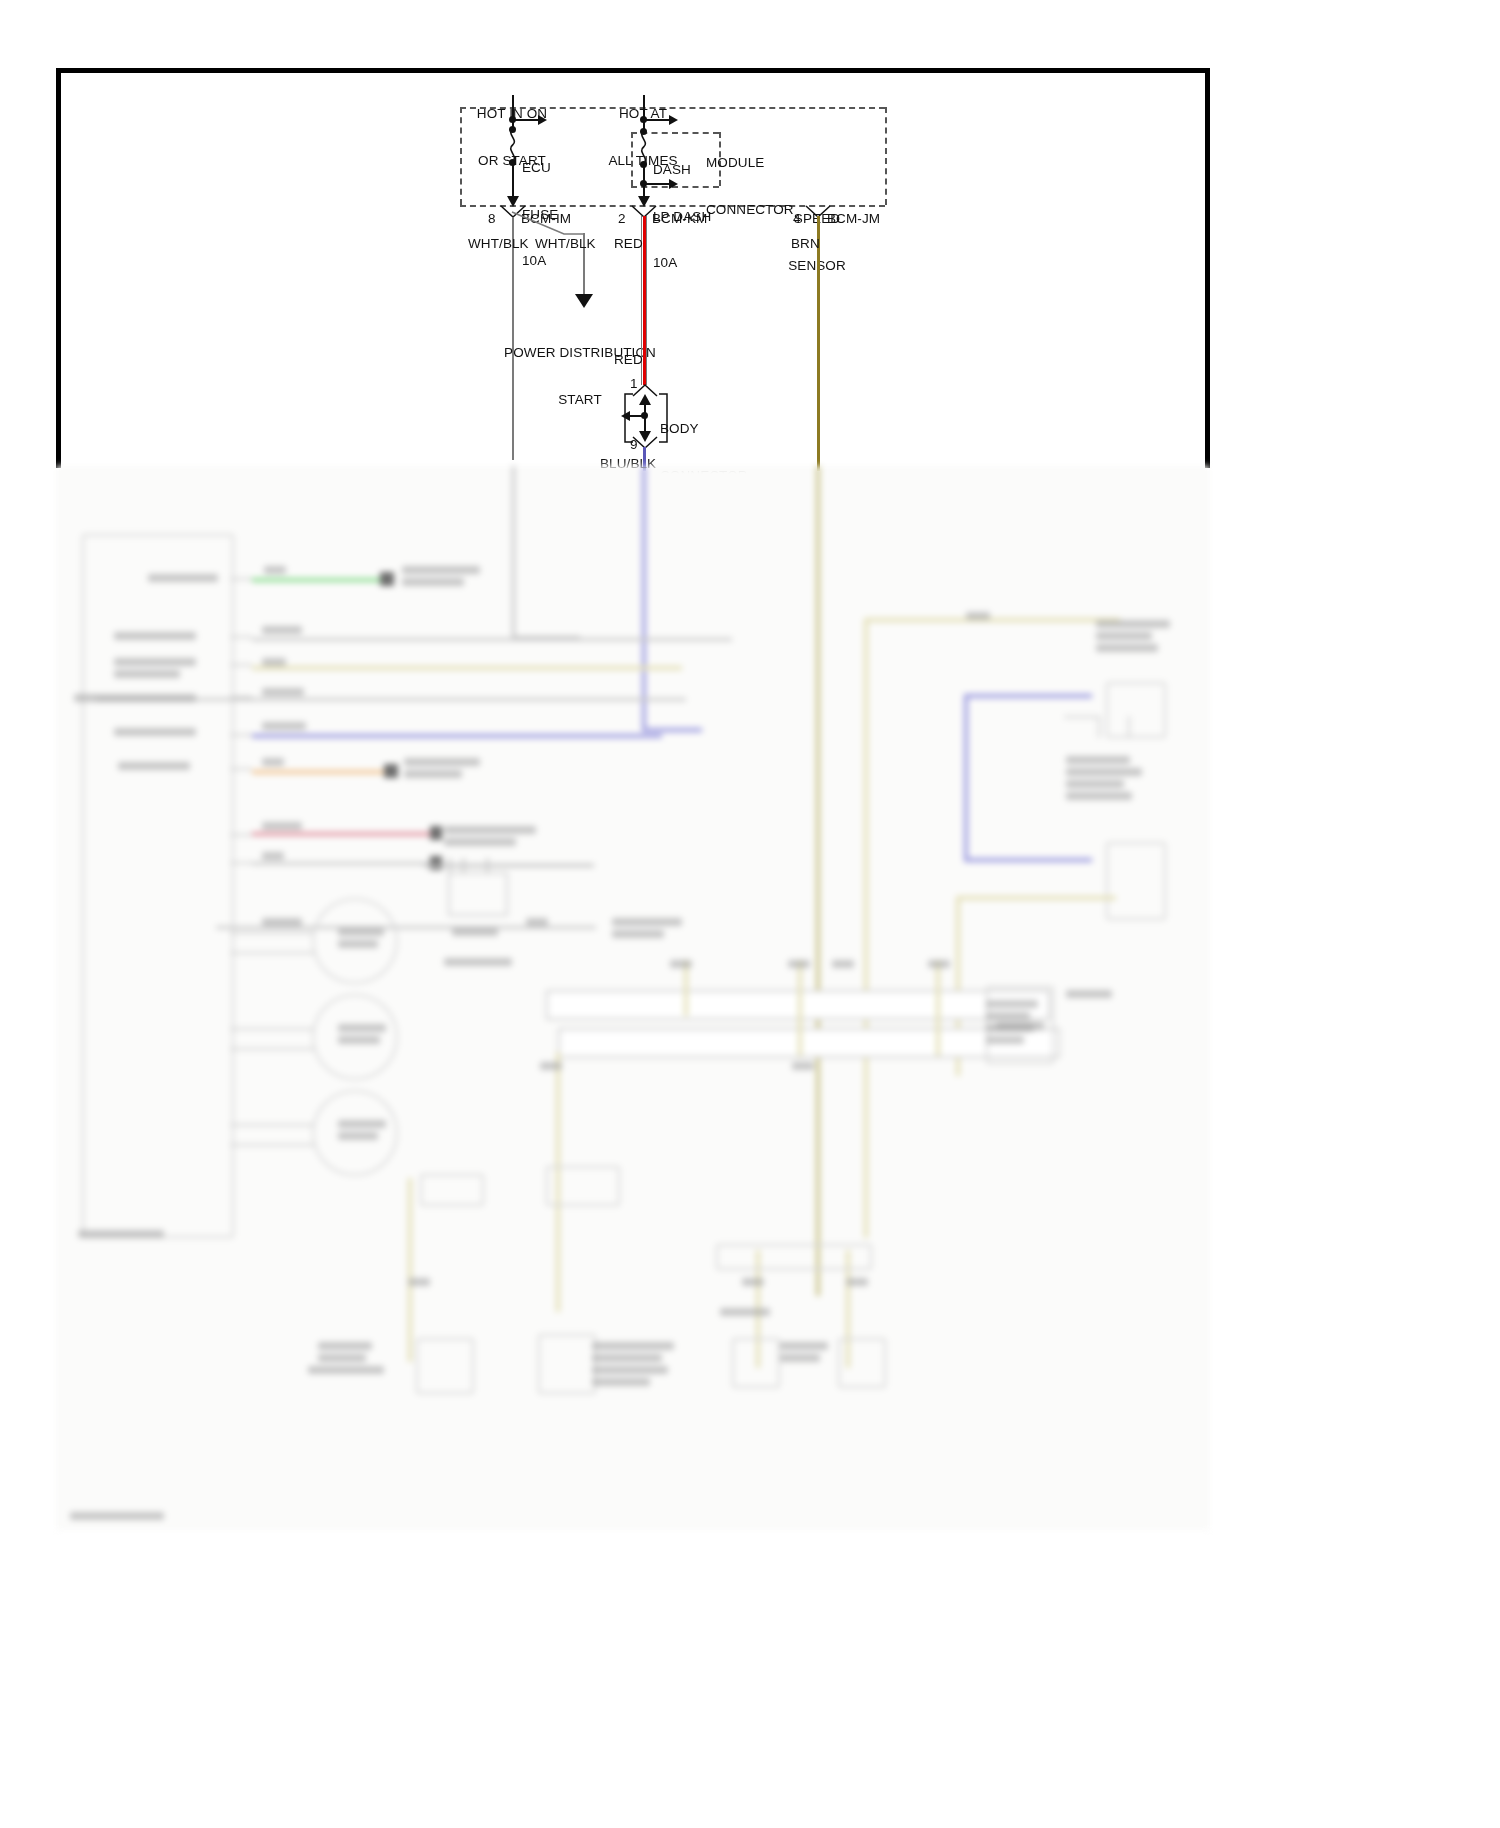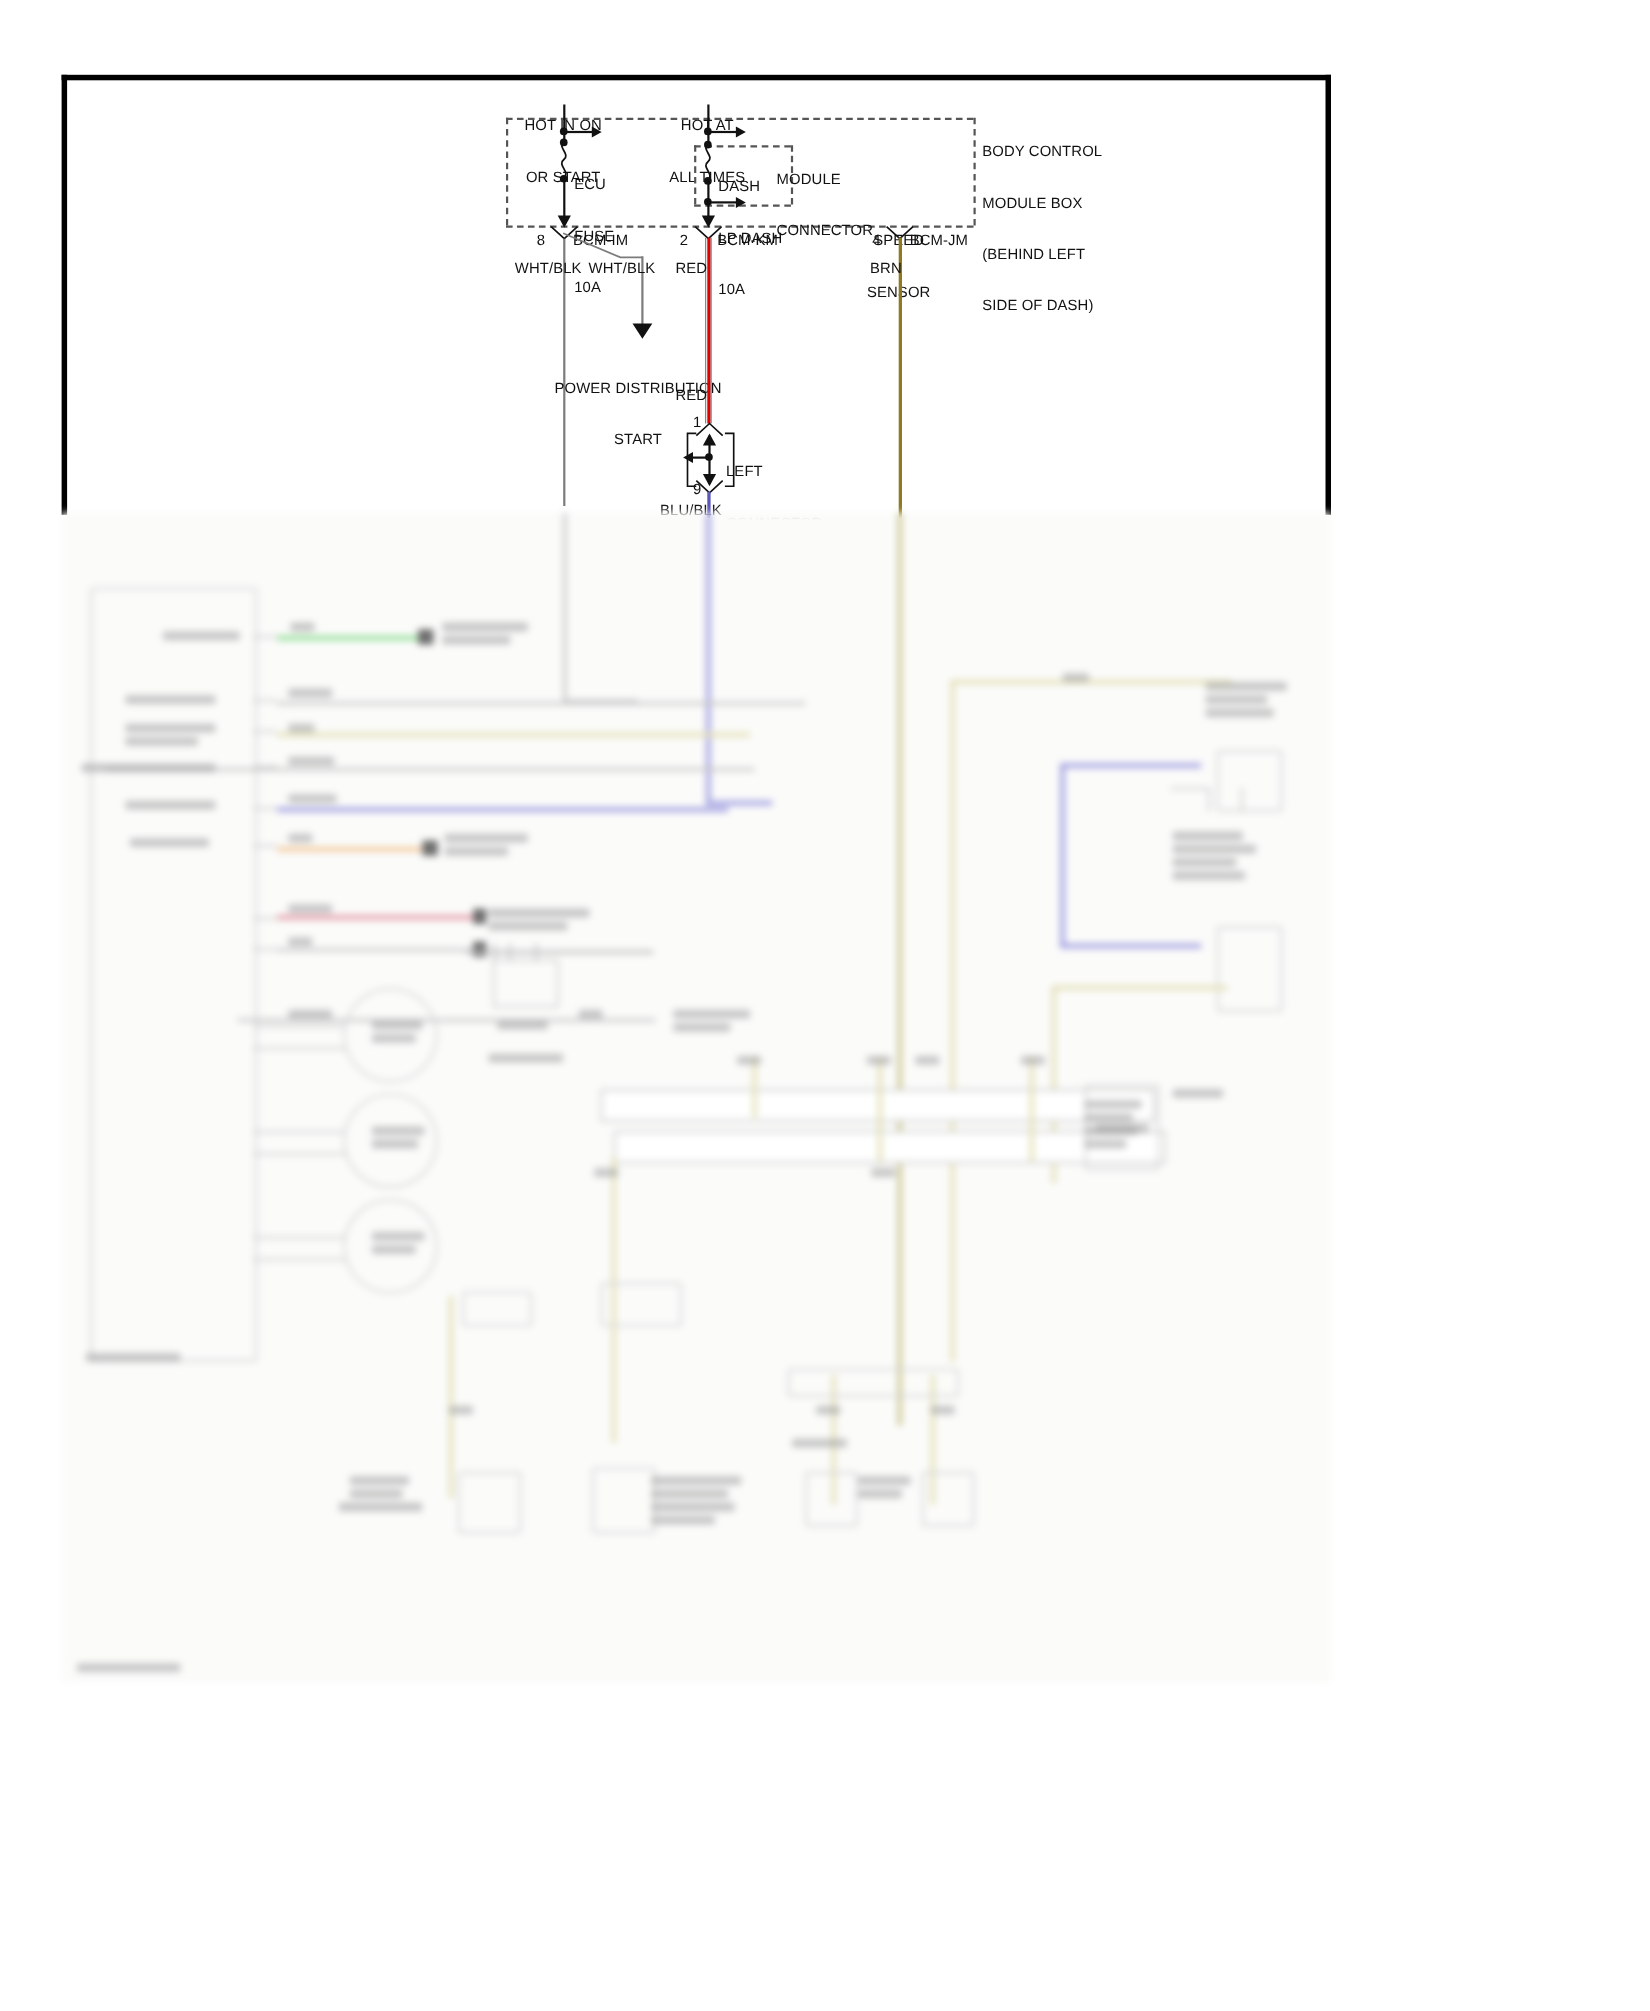--- a/index.html
+++ b/index.html
@@ -66,26 +66,20 @@
   </div>
   <div class="lbl c" style="left:588px;top:75px;width:110px;">
     <div>HOT AT</div>
     <div>ALL TIMES</div>
   </div>
 
   <div class="dashH" style="left:460px;top:107px;width:425px;"></div>
   <div class="dashV" style="left:460px;top:107px;height:98px;"></div>
   <div class="dashH" style="left:460px;top:205px;width:425px;"></div>
   <div class="dashV" style="left:885px;top:107px;height:98px;"></div>
-  <div class="lbl" style="left:893px;top:99px;">
-    <div>BODY CONTROL</div>
-    <div>MODULE BOX</div>
-    <div>(BEHIND LEFT</div>
-    <div>SIDE OF DASH)</div>
-  </div>
 
   <div class="dashH" style="left:631px;top:132px;width:88px;"></div>
   <div class="dashV" style="left:631px;top:132px;height:54px;"></div>
   <div class="dashH" style="left:631px;top:186px;width:88px;"></div>
   <div class="dashV" style="left:719px;top:132px;height:54px;"></div>
   <div class="lbl" style="left:706px;top:124px;">
     <div>MODULE</div>
     <div>CONNECTOR</div>
   </div>
 
@@ -176,21 +170,21 @@
   <div class="sline blk" style="left:626px;top:415px;width:16px;height:1.6px;"></div>
   <div class="arrowL" style="left:621px;top:411px;"></div>
   <div class="arrowD" style="left:639px;top:431px;"></div>
 
   <svg style="position:absolute;left:633px;top:437px;" width="24" height="12">
     <path d="M0 0 L12 11 L24 0" fill="none" stroke="#111" stroke-width="1.5"></path>
   </svg>
   <div class="lbl" style="left:630px;top:437px;">9</div>
 
   <div class="lbl" style="left:660px;top:390px;">
-    <div>LEFT</div>
+    <div>BODY</div>
     <div>CONNECTOR</div>
     <div>M35</div>
     <div>(LEFT SIDE</div>
     <div>OF DASH)</div>
   </div>
 
   <div class="bluw" style="left:642.5px;top:447px;height:24px;"></div>
   <div class="lbl" style="left:600px;top:456px;">BLU/BLK</div>
 
   <div class="lbl c" style="left:772px;top:180px;width:90px;">

